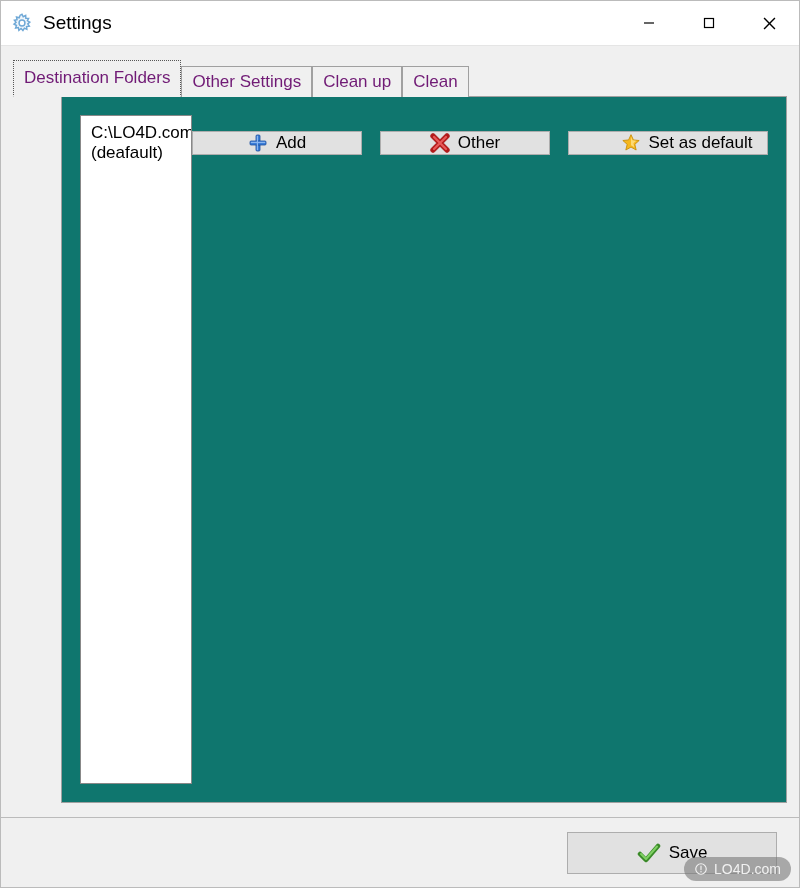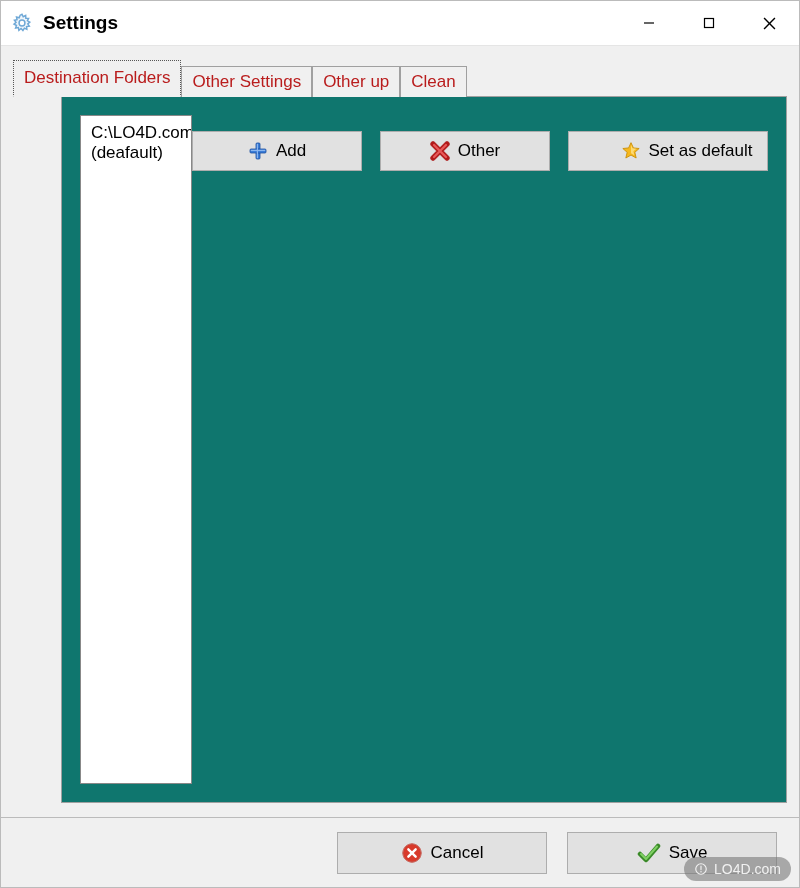--- a/index.html
+++ b/index.html
@@ -19,21 +19,20 @@
       display: flex;
       flex-direction: column;
       position: relative;
     }
     .titlebar {
       height: 44px;
       display: flex;
       align-items: center;
       padding: 0 0 0 10px;
       background: #fff;
-      font-weight: bold;
     }
     .titlebar-icon {
       width: 22px;
       height: 22px;
       margin-right: 10px;
       flex-shrink: 0;
     }
     .titlebar-title {
       font-size: 19px;
       color: #000;
@@ -60,21 +59,21 @@
       border-top: 1px solid #e5e5e5;
     }
     .tabstrip {
       display: flex;
       align-items: flex-end;
       margin-bottom: 0;
     }
     .tab {
       padding: 5px 10px 5px 10px;
       font-size: 17px;
-      color: #b91c1c;
+      color: #701a75;
       background: #f0f0f0;
       border: 1px solid #a0a0a0;
       border-bottom: none;
       margin-right: 0;
       margin-top: 4px;
       cursor: pointer;
       position: relative;
     }
     .tab.active {
       background: #f0f0f0;
@@ -109,21 +108,21 @@
     .button-row {
       display: flex;
       gap: 18px;
       margin-top: 16px;
     }
     .btn {
       display: flex;
       align-items: center;
       justify-content: center;
       gap: 8px;
-      height: 40px;
+      height: 24px;
       background: #e1e1e1;
       border: 1px solid #adadad;
       font-size: 17px;
       color: #000;
       cursor: pointer;
       padding: 0 8px;
     }
     .btn-add { width: 170px; }
     .btn-remove { width: 170px; }
     .btn-default { width: 200px; padding-left: 45px; }
@@ -188,21 +187,21 @@
             <line x1="11" y1="1" x2="1" y2="11" stroke="#000" stroke-width="1.3"></line>
           </svg>
       </div>
     </div>
   </div>
 
   <div class="content-area">
     <div class="tabstrip">
       <div class="tab active">Destination Folders</div>
       <div class="tab">Other Settings</div>
-      <div class="tab">Other up</div>
+      <div class="tab">Clean up</div>
       <div class="tab">Clean</div>
     </div>
 
     <div class="tab-panel">
       <div class="listbox">
         <div class="list-item">C:\LO4D.com\test\SymMover (deafault)</div>
       </div>
 
       <div class="button-row">
         <button class="btn btn-add">
@@ -235,30 +234,20 @@
               <path d="M12 4.5 L13.8 8.8 L18.4 9.3 L14.9 12.4 L16 17 L12 14.6" fill="#ffe28a" opacity="0.8"></path>
             </svg>
           </span>
           <span>Set as default</span>
         </button>
       </div>
     </div>
   </div>
 
   <div class="footer">
-    <button class="btn btn-cancel">
-      <span>
-        <svg width="22" height="22" viewBox="0 0 24 24">
-          <circle cx="12" cy="12" r="10" fill="#d83a2b" stroke="#9c1f14" stroke-width="1"></circle>
-          <circle cx="12" cy="12" r="10" fill="none" stroke="#f2a59d" stroke-width="1" opacity="0.6"></circle>
-          <path d="M8 8 L16 16 M16 8 L8 16" stroke="#fff" stroke-width="2.6" stroke-linecap="round"></path>
-        </svg>
-      </span>
-      <span>Cancel</span>
-    </button>
 
     <button class="btn btn-save">
       <span>
         <svg width="24" height="24" viewBox="0 0 24 24">
           <path d="M3 13 L9 19 L21 5" fill="none" stroke="#3a8a28" stroke-width="4.5" stroke-linecap="round" stroke-linejoin="round"></path>
           <path d="M4 13 L9 18 L20 5.5" fill="none" stroke="#7fd063" stroke-width="2" stroke-linecap="round" stroke-linejoin="round"></path>
         </svg>
       </span>
       <span>Save</span>
     </button>

